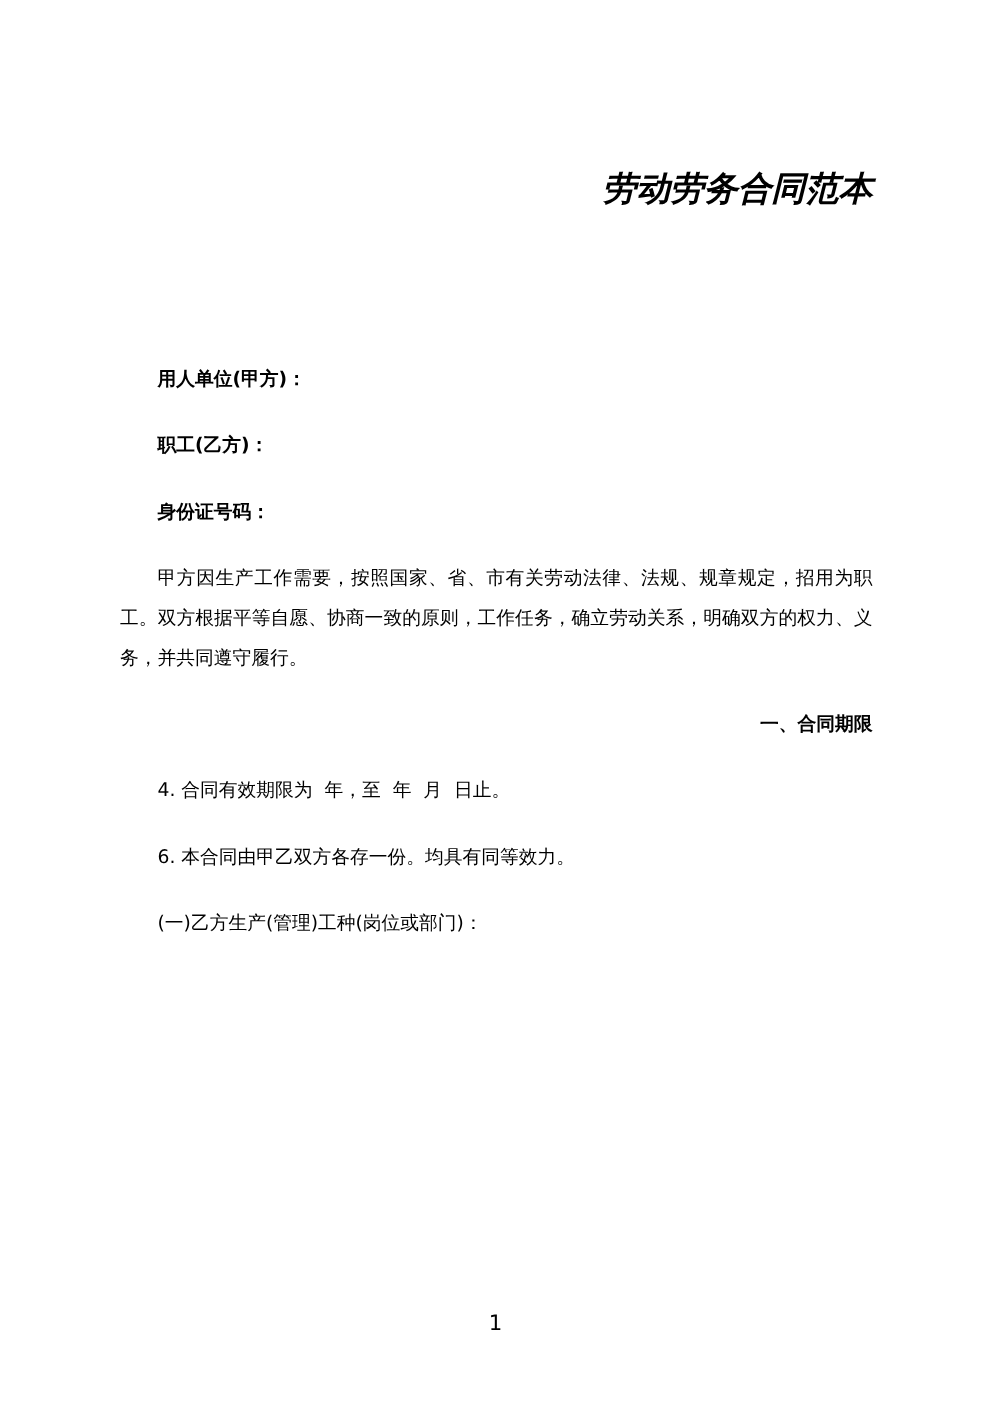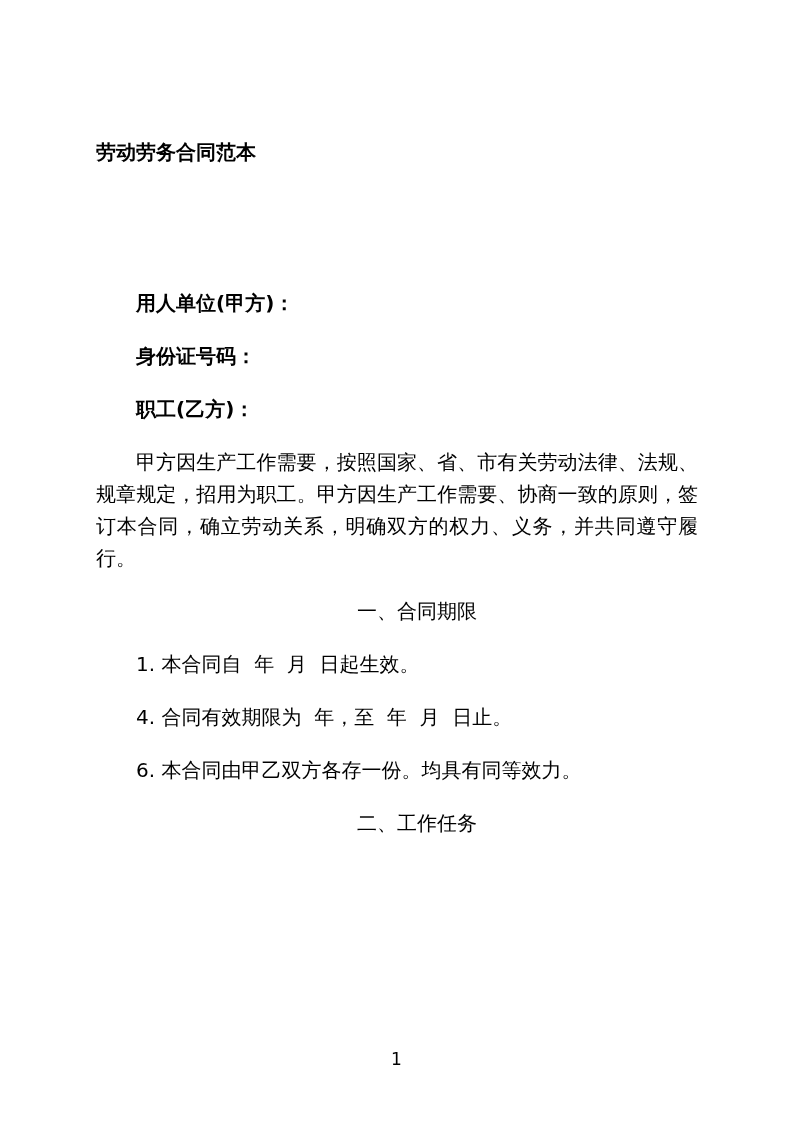--- a/index.html
+++ b/index.html
@@ -15,42 +15,43 @@
     background: #ffffff;
     overflow: hidden;
     font-family: "DejaVu Sans", sans-serif;
     color: #000000;
   }
   .content {
     padding: 136px 95px 0 96px;
   }
   .doc-title {
     margin: 0 0 119px 0;
-    font-size: 20px;
+    font-size: 27px;
     font-weight: 700;
     line-height: 32px;
-    text-align: left;
+    text-align: right;
     letter-spacing: 0;
+    font-style: italic;
   }
   .para, .field, .heading {
     margin: 0 0 21px 0;
-    font-size: 20px;
+    font-size: 15px;
     line-height: 32px;
     text-indent: 2em;
     text-align: justify;
     white-space: pre-wrap;
     word-break: break-all;
   }
   .field {
     font-weight: 700;
     text-align: left;
   }
   .heading {
-    font-weight: 400;
-    text-align: center;
+    font-weight: 700;
+    text-align: right;
   }
   .para {
     font-weight: 400;
   }
   .page-footer {
     position: absolute;
     top: 1046px;
     left: 0;
     right: 0;
     text-align: center;
@@ -62,35 +63,34 @@
 </head>
 <body>
 
 <div class="page">
   <div class="content">
 
     <h1 class="doc-title">劳动劳务合同范本</h1>
 
     <p class="field">用人单位(甲方)：</p>
 
+    <p class="field">职工(乙方)：</p>
+
     <p class="field">身份证号码：</p>
 
-    <p class="field">职工(乙方)：</p>
-
-    <p class="para">甲方因生产工作需要，按照国家、省、市有关劳动法律、法规、规章规定，招用为职工。甲方因生产工作需要、协商一致的原则，签订本合同，确立劳动关系，明确双方的权力、义务，并共同遵守履行。</p>
+    <p class="para">甲方因生产工作需要，按照国家、省、市有关劳动法律、法规、规章规定，招用为职工。双方根据平等自愿、协商一致的原则，工作任务，确立劳动关系，明确双方的权力、义务，并共同遵守履行。</p>
 
     <h2 class="heading">一、合同期限</h2>
 
-    <p class="para">1. 本合同自  年  月  日起生效。</p>
 
     <p class="para">4. 合同有效期限为  年，至  年  月  日止。</p>
 
 
 
     <p class="para">6. 本合同由甲乙双方各存一份。均具有同等效力。</p>
 
-    <h2 class="heading">二、工作任务</h2>
 
+    <p class="para">(一)乙方生产(管理)工种(岗位或部门)：</p>
 
   </div>
 
   <div class="page-footer">1</div>
 </div>
 
 </body></html>

